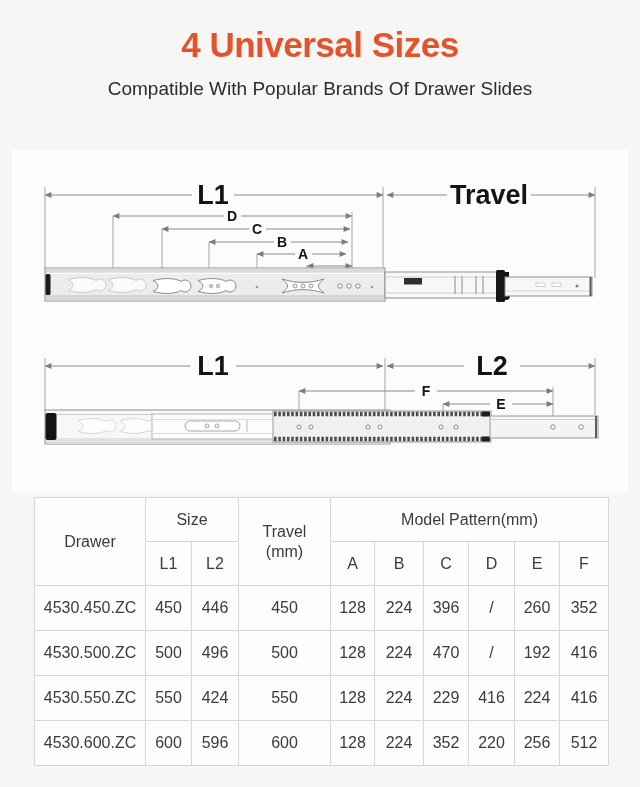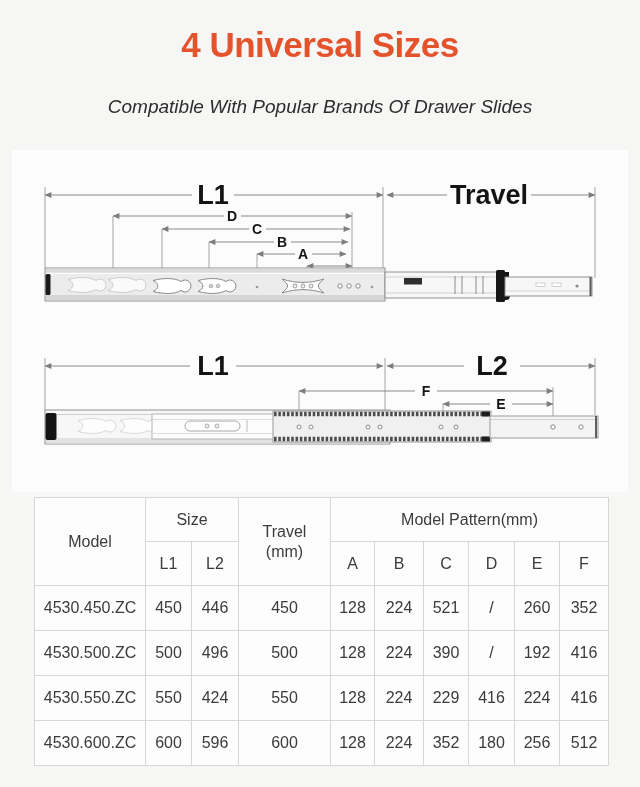--- a/index.html
+++ b/index.html
@@ -6,21 +6,21 @@
   .stage {
     position:relative; width:640px; height:787px; overflow:hidden;
     background:#f6f6f5;
     font-family:"Liberation Sans", sans-serif;
   }
   .hdr { position:absolute; top:0; left:0; width:640px; text-align:center; }
   .title {
     margin:25px 0 0; font-size:35px; font-weight:bold; letter-spacing:-0.5px;
     color:#e4532c;
   }
-  .subtitle { margin:31px 0 0; font-size:19px; color:#2d2d2d; font-weight:400;font-style:italic; }
+  .subtitle { margin:13px 0 0; font-size:19px; color:#2d2d2d; font-weight:400; }
   .card {
     position:absolute; left:12px; top:150px; width:616px; height:342px;
     background:#fcfcfc;
   }
   svg.diagram { position:absolute; left:0; }
   #diagram-closed { top:160px; }
   #diagram-open { top:340px; }
 
   .dim   { stroke:#8a8a8a; stroke-width:1; fill:none; }
   .ext   { stroke:#9b9b9b; stroke-width:0.9; fill:none; }
@@ -244,21 +244,21 @@
       <col style="width:92px">
         <col style="width:44px">
         <col style="width:49px">
       <col style="width:45px">
         <col style="width:46px">
         <col style="width:45px">
         <col style="width:49px">
     </colgroup>
     <thead>
       <tr>
-        <th rowspan="2">Model</th>
+        <th rowspan="2">Drawer</th>
         <th colspan="2">Size</th>
         <th rowspan="2" class="travel-head">
           <div>Travel</div>
           <div>(mm)</div>
         </th>
         <th colspan="6">Model Pattern(mm)</th>
       </tr>
       <tr>
         <th>L1</th>
         <th>L2</th>
@@ -271,33 +271,33 @@
       </tr>
     </thead>
     <tbody>
         <tr>
           <td>4530.450.ZC</td>
           <td>450</td>
           <td>446</td>
           <td>450</td>
           <td>128</td>
           <td>224</td>
-          <td>521</td>
+          <td>396</td>
           <td>/</td>
           <td>260</td>
           <td>352</td>
         </tr>
         <tr>
           <td>4530.500.ZC</td>
           <td>500</td>
           <td>496</td>
           <td>500</td>
           <td>128</td>
           <td>224</td>
-          <td>390</td>
+          <td>470</td>
           <td>/</td>
           <td>192</td>
           <td>416</td>
         </tr>
         <tr>
           <td>4530.550.ZC</td>
           <td>550</td>
           <td>424</td>
           <td>550</td>
           <td>128</td>
@@ -308,20 +308,20 @@
           <td>416</td>
         </tr>
         <tr>
           <td>4530.600.ZC</td>
           <td>600</td>
           <td>596</td>
           <td>600</td>
           <td>128</td>
           <td>224</td>
           <td>352</td>
-          <td>180</td>
+          <td>220</td>
           <td>256</td>
           <td>512</td>
         </tr>
       </tbody>
   </table>
 
 </div>
 
 </body></html>

